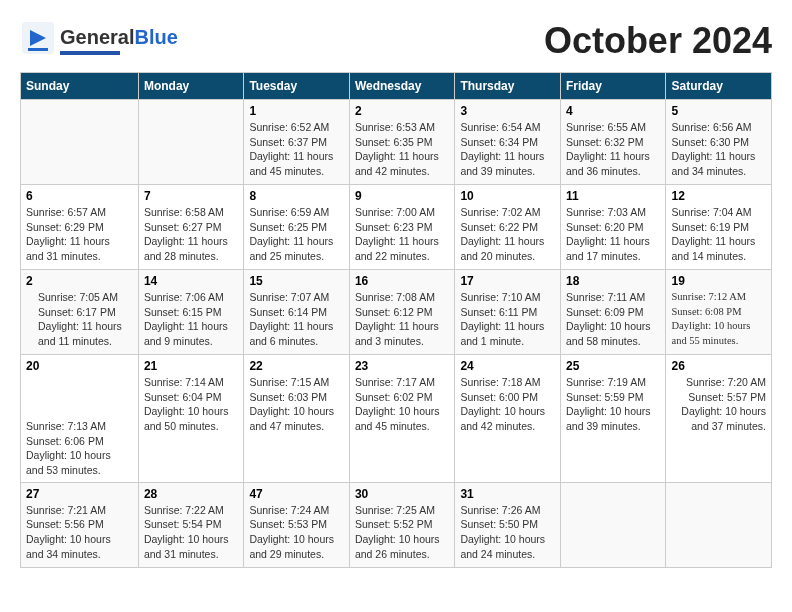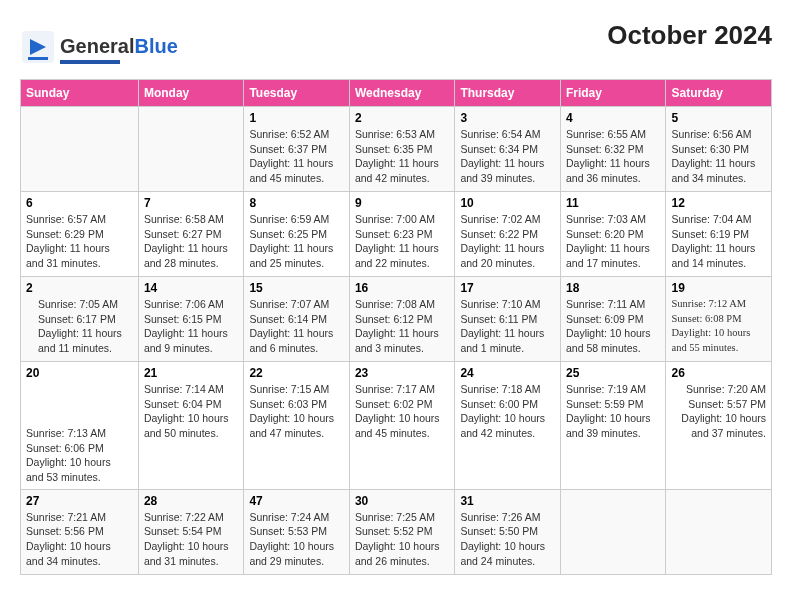--- a/index.html
+++ b/index.html
@@ -24,36 +24,36 @@
     .logo-blue-bar {
       background: #2255aa;
       height: 4px;
       width: 60px;
       margin-top: 2px;
     }
     .title-block {
       text-align: right;
     }
     .title-block h1 {
-      font-size: 26px;
+      font-size: 36px;
       font-weight: bold;
       color: #222;
     }
     .title-block h2 {
       font-size: 16px;
       font-weight: normal;
       color: #333;
     }
     table {
       width: 100%;
       border-collapse: collapse;
       font-size: 11px;
     }
     thead tr th {
-      background: #ec4899;
+      background: #0c4a6e;
       color: #fff;
       text-align: left;
       padding: 6px 5px;
       font-size: 12px;
       font-weight: bold;
       border: 1px solid #ccc;
     }
     tbody tr td {
       border: 1px solid #ccc;
       vertical-align: top;
@@ -74,21 +74,20 @@
       margin-bottom: 2px;
     }
     .day-info {
       color: #333;
       font-size: 10.5px;
       line-height: 1.4;
     }
     .logo-wrapper {
       display: flex;
       align-items: center;
-      margin-top: 9px;
     }
     .logo-icon {
       margin-right: 4px;
     }
     .logo-general {
       font-size: 20px;
       font-weight: bold;
       color: #333;
     }
     .logo-blue-text {

